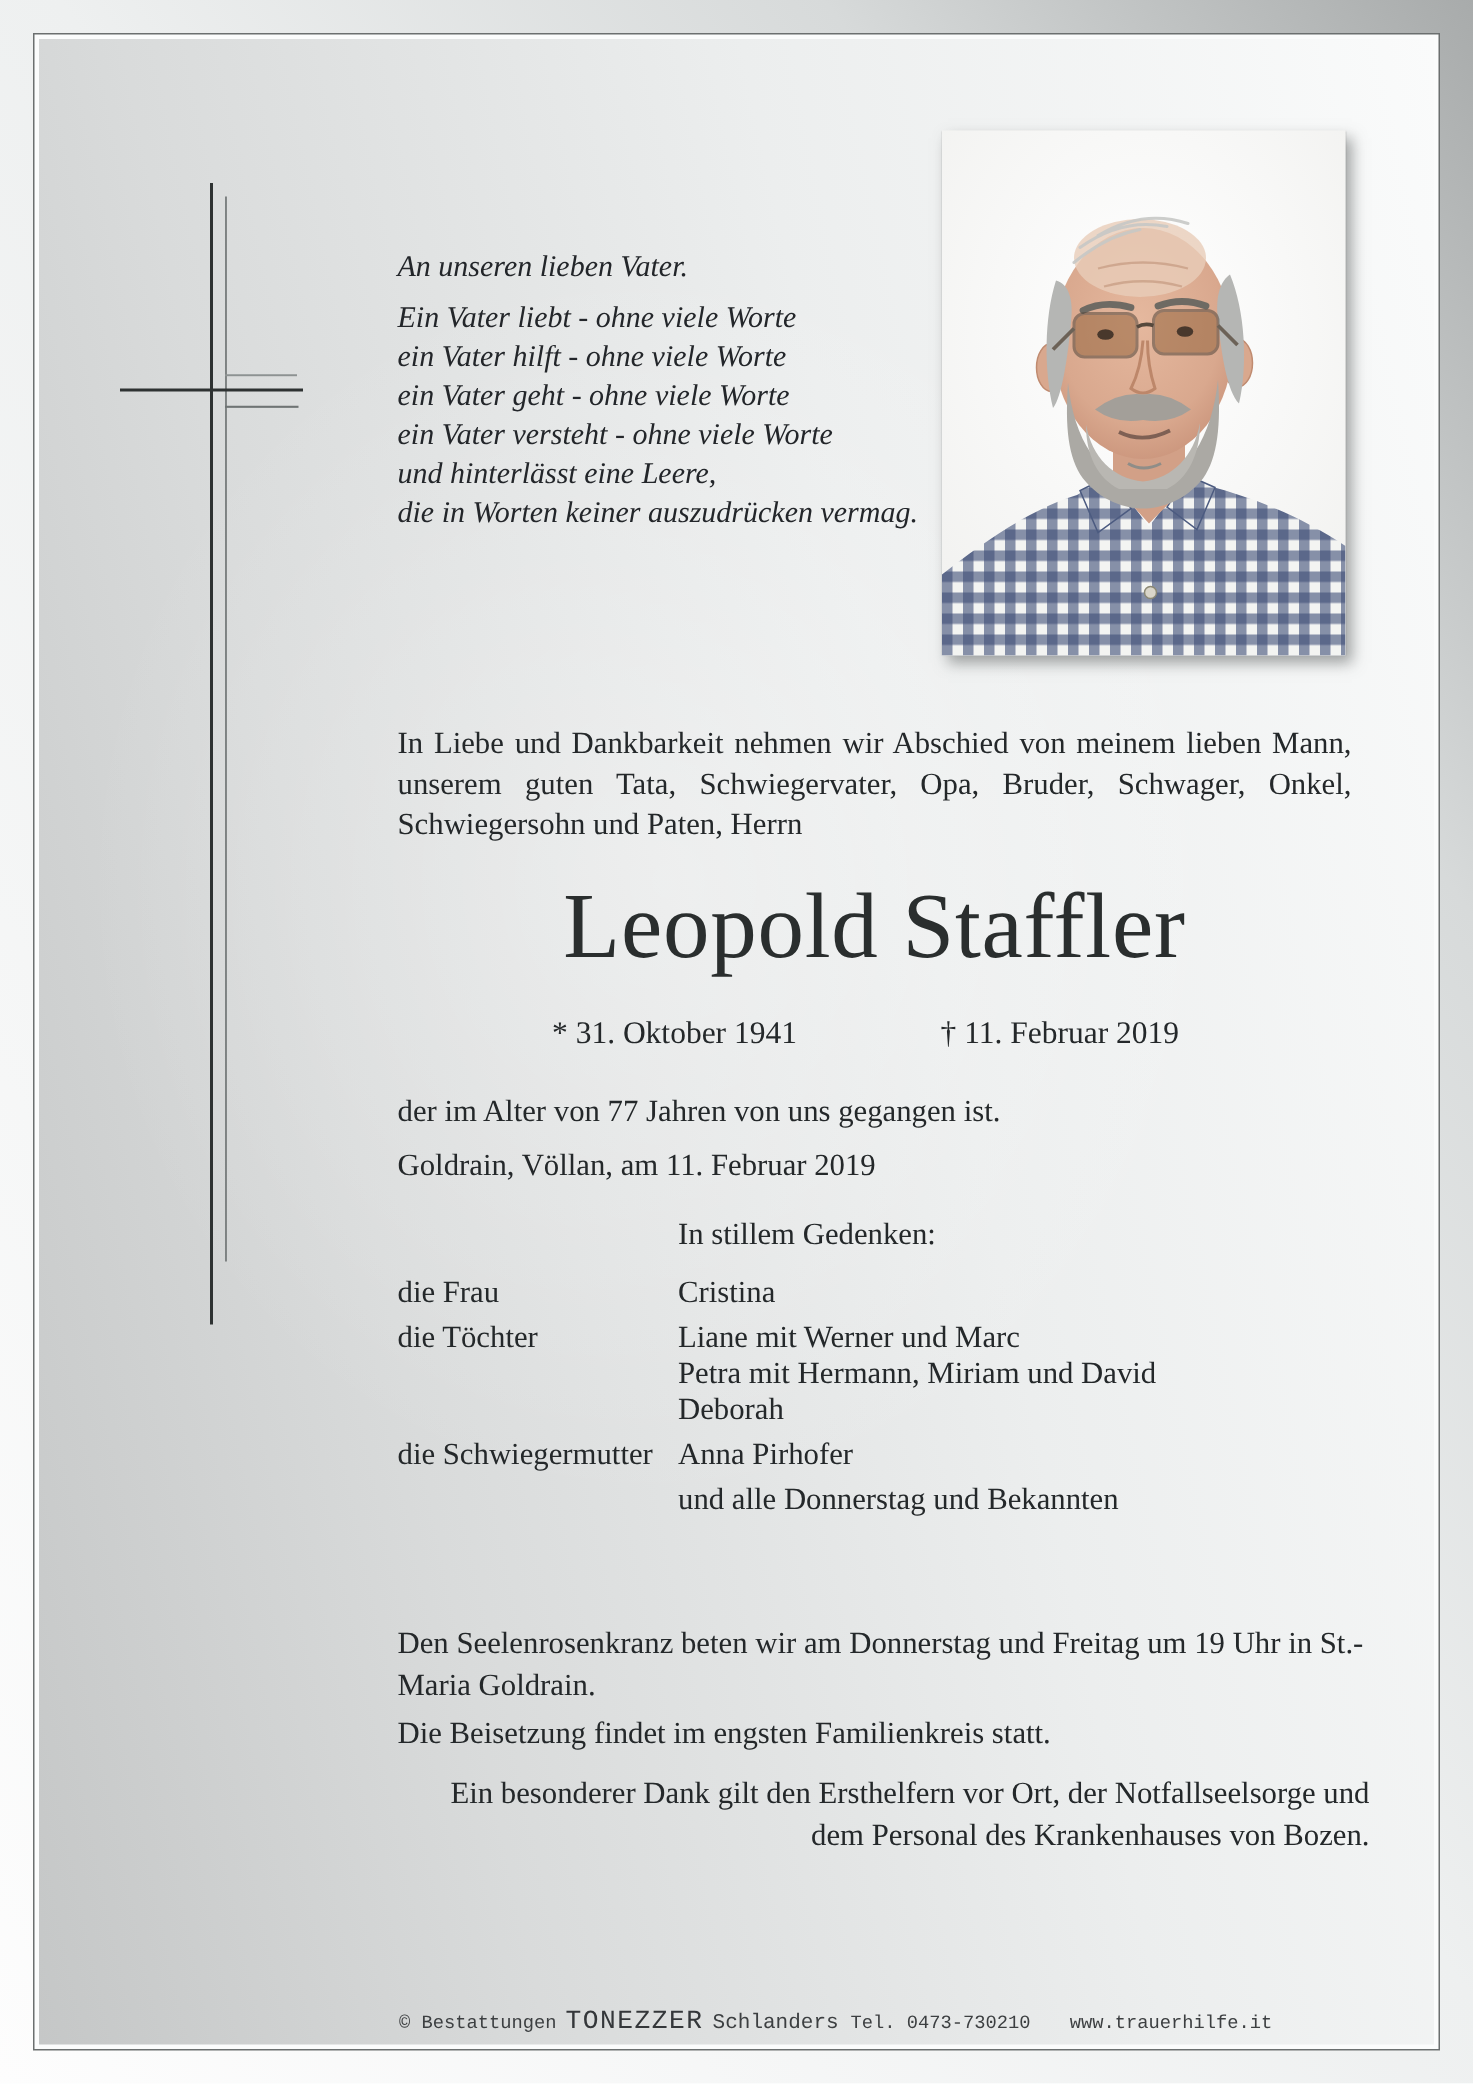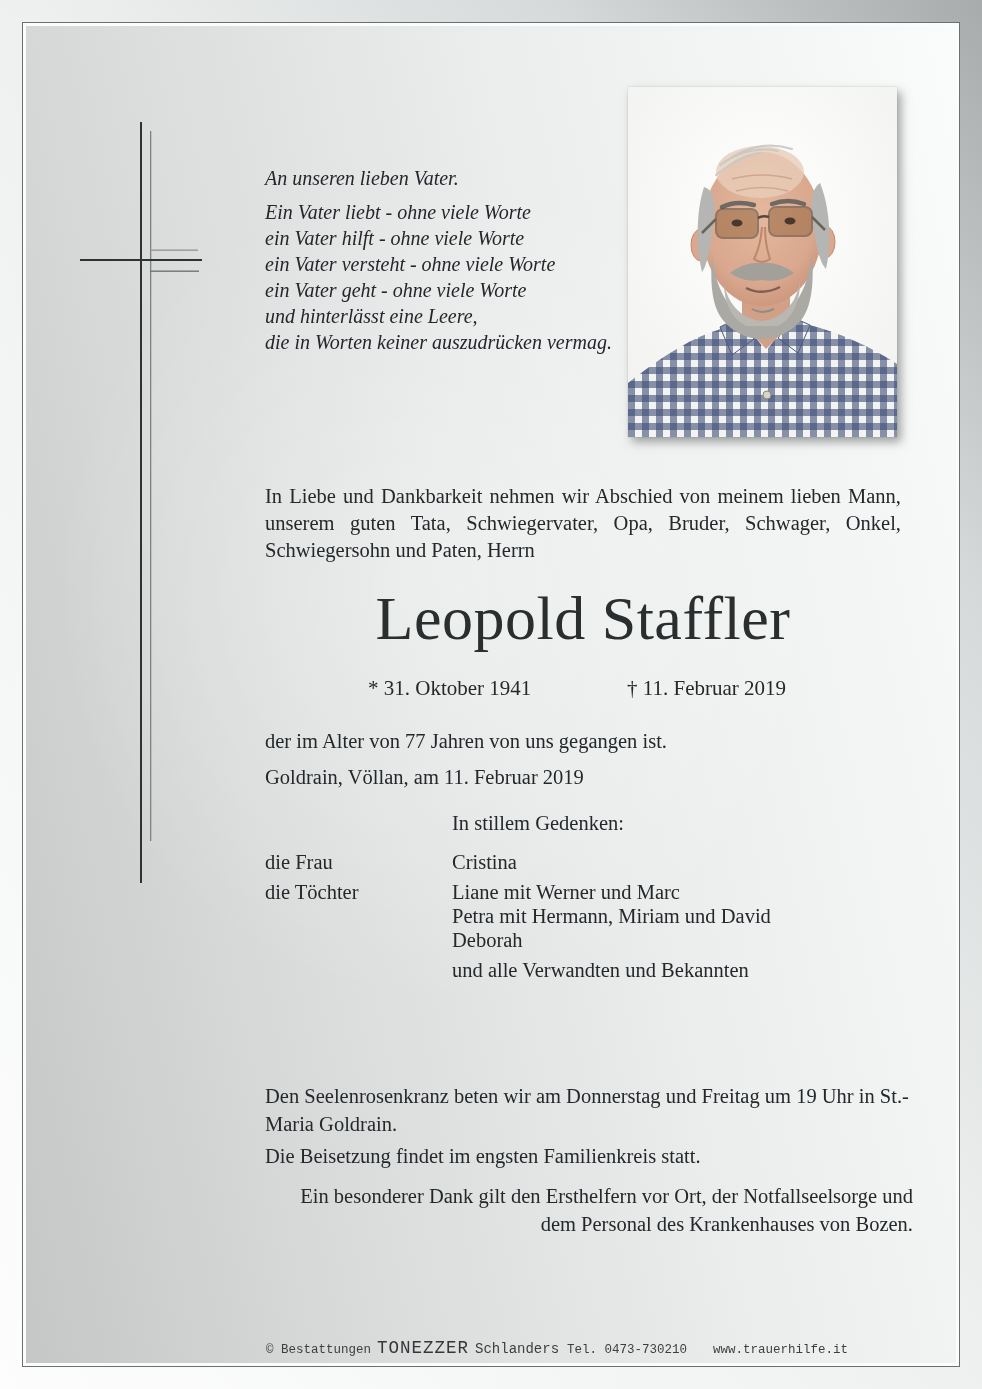--- a/index.html
+++ b/index.html
@@ -149,22 +149,22 @@
           <path d="M102,186 Q118,174 134,176 Q150,174 166,186 Q152,196 134,193 Q116,196 102,186 Z" fill="#a39f99"></path>
           <path d="M118,201 Q134,209 152,200" fill="none" stroke="#7e6054" stroke-width="2.5"></path>
           <path d="M124,222 Q134,228 146,222" fill="none" stroke="#8f8d88" stroke-width="2"></path>
         </svg>
       </div>
 
       <div class="abs poem">
         <div class="dedication">An unseren lieben Vater.</div>
         <div>Ein Vater liebt - ohne viele Worte</div>
         <div>ein Vater hilft - ohne viele Worte</div>
+        <div>ein Vater geht - ohne viele Worte</div>
         <div>ein Vater versteht - ohne viele Worte</div>
-        <div>ein Vater geht - ohne viele Worte</div>
         <div>und hinterlässt eine Leere,</div>
         <div>die in Worten keiner auszudrücken vermag.</div>
       </div>
 
       <div class="abs intro">In Liebe und Dankbarkeit nehmen wir Abschied von meinem lieben Mann, unserem guten Tata, Schwiegervater, Opa, Bruder, Schwager, Onkel, Schwiegersohn und Paten, Herrn</div>
 
       <div class="abs name">Leopold Staffler</div>
 
       <div class="abs dates date-birth">* 31. Oktober 1941</div>
       <div class="abs dates date-death">† 11. Februar 2019</div>
@@ -184,22 +184,26 @@
         </div>
         <div class="frow">
           <div class="lbl"></div>
           <div class="val">Petra mit Hermann, Miriam und David</div>
         </div>
         <div class="frow">
           <div class="lbl"></div>
           <div class="val">Deborah</div>
         </div>
         <div class="frow gap">
+          <div class="lbl">die Schwiegermutter</div>
+          <div class="val">Anna Pirhofer</div>
+        </div>
+        <div class="frow gap">
           <div class="lbl"></div>
-          <div class="val">und alle Verwandten und Bekannten</div>
+          <div class="val">und alle Donnerstag und Bekannten</div>
         </div>
       </div>
 
       <div class="abs notice1">Den Seelenrosenkranz beten wir am Donnerstag und Freitag um 19 Uhr in St.-Maria Goldrain.</div>
       <div class="abs notice2">Die Beisetzung findet im engsten Familienkreis statt.</div>
       <div class="abs notice3 notice3-fix">Ein besonderer Dank gilt den Ersthelfern vor Ort, der Notfallseelsorge und dem Personal des Krankenhauses von Bozen.</div>
 
       <div class="abs footer">
         <span class="f-small">© Bestattungen</span>
         <span class="f-brand">TONEZZER</span>

